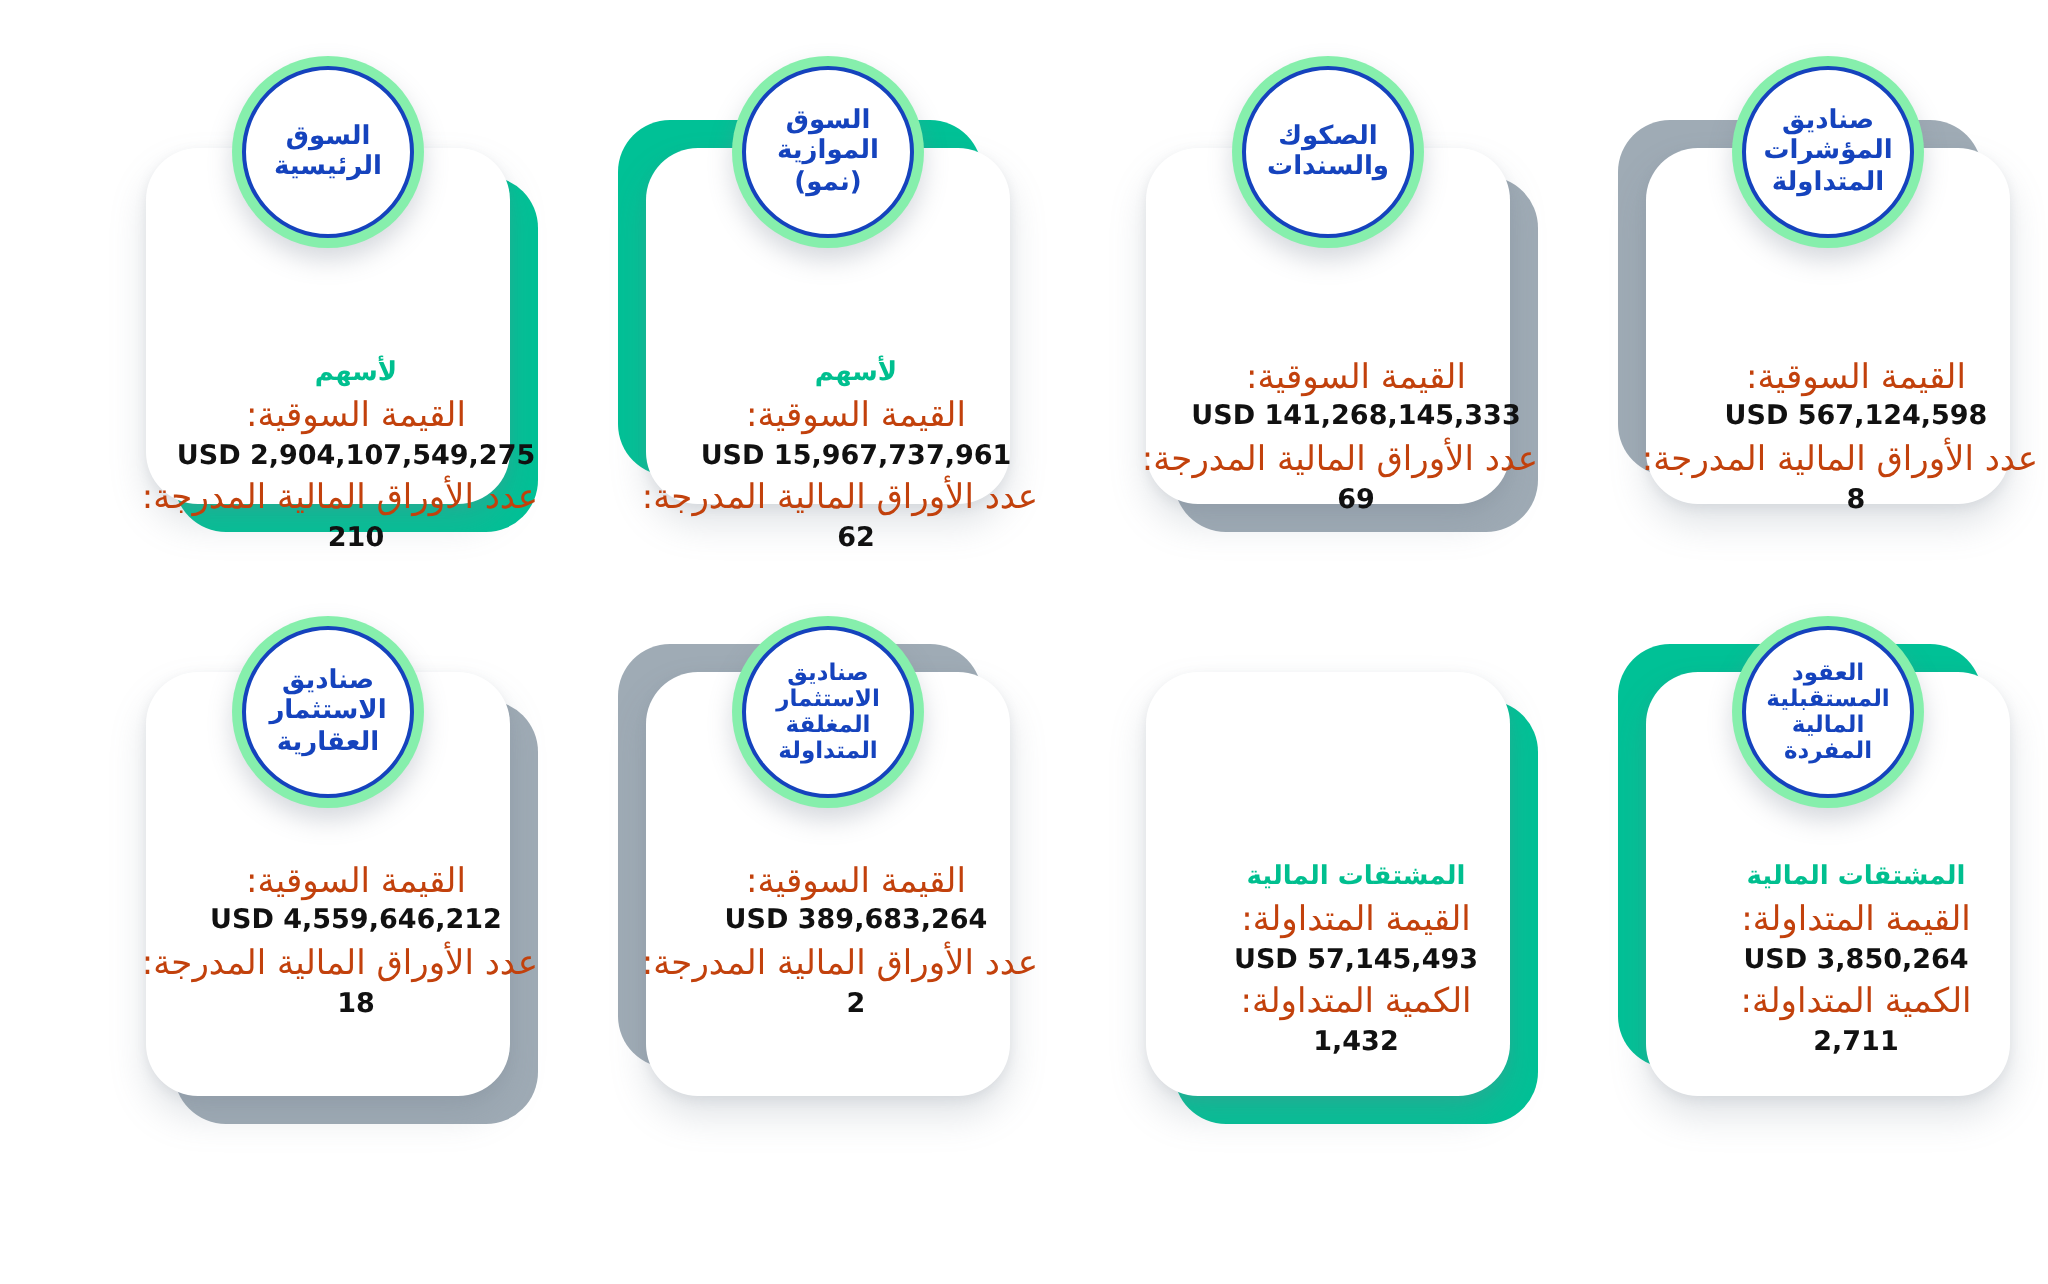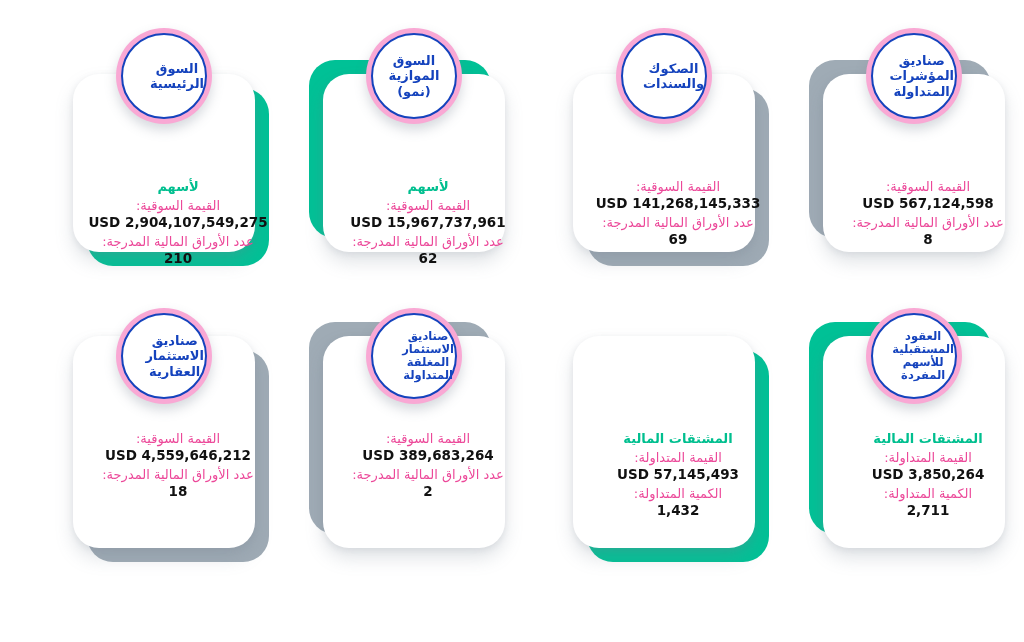--- a/index.html
+++ b/index.html
@@ -53,41 +53,41 @@
     line-height:1.32;
   }
   .sect{
     color:#00bf8f;
     font-weight:bold;
     font-size:13px;
     margin-bottom:2px;
     white-space:nowrap;
   }
   .lbl{
-    font-size:13px;
-    color:#ec4899;
+    font-size:17px;
+    color:#c2410c;
     white-space:nowrap;
   }
   .val{
     font-size:13.5px;
     font-weight:bold;
     color:#111111;
     white-space:nowrap;
     margin-bottom:1px;
   }
 
   
   .badge{
     position:absolute;
     z-index:5;
     width:96px;height:96px;
     border-radius:50%;
-    background:#f9a8d4;
+    background:#86efac;
     box-shadow:0 6px 12px rgba(120,130,145,.30);
-    display:flex;align-items:center;justify-content:flex-start;
+    display:flex;align-items:center;justify-content:center;
   }
   .badge .ring{
     position:absolute;
     left:5px;top:5px;right:5px;bottom:5px;
     border:2px solid #1543bd;
     border-radius:50%;
     background:#ffffff;
   }
   .badge .btxt{
     position:relative;
@@ -178,21 +178,21 @@
         <div class="lbl">القيمة المتداولة:</div>
         <div class="val">USD 3,850,264</div>
         <div class="lbl">الكمية المتداولة:</div>
         <div class="val">2,711</div>
       </div>
     </div>
     <div class="badge b5" style="left: 866px; top: 308px;">
       <div class="ring"></div>
       <div class="btxt">العقود
 المستقبلية
-للأسهم
+المالية
 المفردة</div>
     </div>
     <div class="card tall" style="left: 573px; top: 336px;">
       <div class="accent green br"></div>
       <div class="panel"></div>
       <div class="body" style="top: 94px; width: 182px;">
         <div class="sect">المشتقات المالية</div>
         <div class="lbl">القيمة المتداولة:</div>
         <div class="val">USD 57,145,493</div>
         <div class="lbl">الكمية المتداولة:</div>

